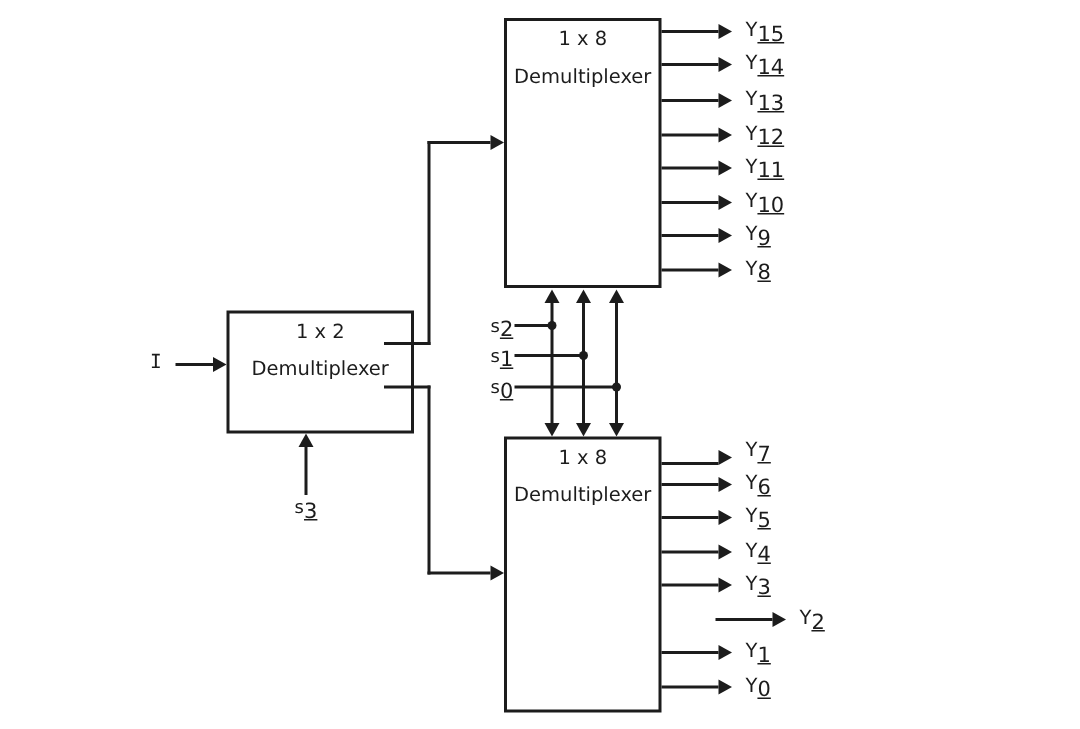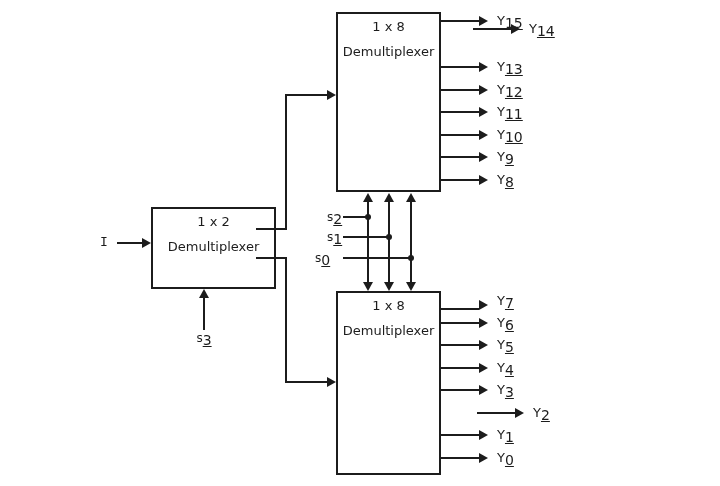--- a/index.html
+++ b/index.html
@@ -87,30 +87,30 @@
   <i class="ah ah-d" style="left:406px;top:282px;"></i>
 
   <span class="lbl" style="left:327px;top:209px;"><span>s</span><sub class="sub">2</sub></span>
   <i class="h" style="left:343px;top:216px;width:25px;"></i>
   <i class="dot" style="left:365px;top:214px;"></i>
 
   <span class="lbl" style="left:327px;top:229px;text-align:right;"><span>s</span><sub class="sub">1</sub></span>
   <i class="h" style="left:343px;top:236px;width:46px;"></i>
   <i class="dot" style="left:386px;top:234px;"></i>
 
-  <span class="lbl" style="left:315px;top:250px;text-align:center;"><span>s</span><sub class="sub">0</sub></span>
+  <span class="lbl" style="left:327px;top:250px;text-align:center;"><span>s</span><sub class="sub">0</sub></span>
   <i class="h" style="left:343px;top:257px;width:68px;"></i>
   <i class="dot" style="left:408px;top:255px;"></i>
 
   <div class="orow" style="top:11px;">
     <i class="wire"></i>
       <i class="tip"></i>
     <span class="ylab"><span>Y</span><sub class="sub">15</sub></span>
   </div>
-  <div class="orow" style="top:19px;margin-left:32px;">
+  <div class="orow" style="top:33px;">
     <i class="wire"></i>
       <i class="tip"></i>
     <span class="ylab"><span>Y</span><sub class="sub">14</sub></span>
   </div>
   <div class="orow" style="top:57px;">
     <i class="wire"></i>
       <i class="tip"></i>
     <span class="ylab"><span>Y</span><sub class="sub">13</sub></span>
   </div>
   <div class="orow" style="top:80px;">

